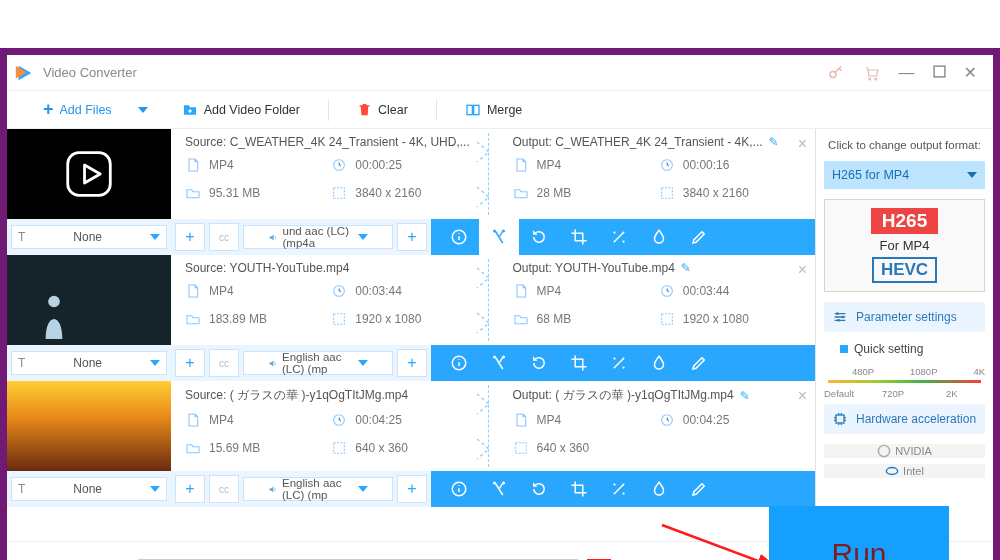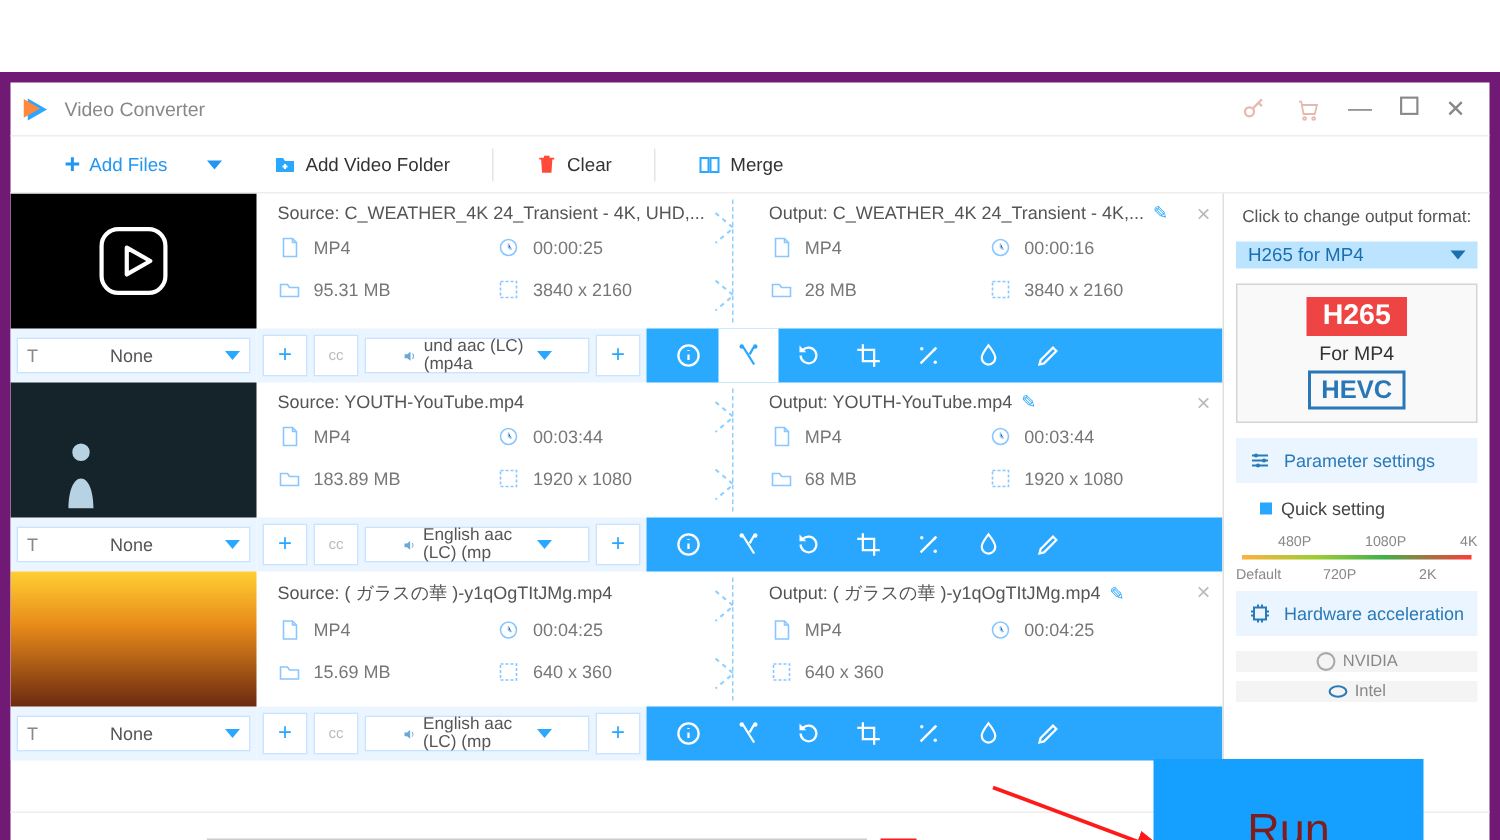--- a/index.html
+++ b/index.html
@@ -60,21 +60,21 @@
 .audio-sel { flex: 1; background: #fff; border: 1px solid #c9e4ff; height: 24px; display: flex; align-items: center; padding: 0 24px; font-size: 11.5px; color: #555; gap:4px; }
 .rb-tools { flex: 1; background: #29a7ff; display: flex; align-items: center; padding: 0 8px; gap: 0; }
 .rb-tools.sel { background: #2aaaff; }
 .tool { width: 40px; height: 36px; display: flex; align-items: center; justify-content: center; color: #fff; cursor: pointer; }
 .tool.split { background: #fff; color: #29a7ff; border-radius:0; }
 .tool svg { width: 18px; height: 18px; }
 .rb-mid { width: 260px; background: #eaf5ff; display: flex; align-items: center; padding: 0 4px; gap: 4px; }
 
 
 .sb-label { font-size: 11.5px; color: #555; text-align: center; }
-.fmt-bar { background: #bde4ff; height: 18px; display: flex; align-items: center; justify-content: space-between; padding: 0 8px; font-size: 12.5px; color: #1a6fb0; cursor:pointer; }
+.fmt-bar { background: #bde4ff; height: 28px; display: flex; align-items: center; justify-content: space-between; padding: 0 8px; font-size: 12.5px; color: #1a6fb0; cursor:pointer; }
 .fmt-card { border: 1px solid #d5d5d5; background: #f9f9f9; padding: 8px; display: flex; flex-direction: column; align-items: center; gap: 4px; }
 .fmt-top { background: #ef4444; color: #fff; font-size: 19px; font-weight: 600; padding: 2px 11px; }
 .fmt-mid { font-size: 13px; color: #333; }
 .fmt-bot { border: 2px solid #2a77b8; color: #2a77b8; font-size: 17px; font-weight: 600; padding: 1px 7px; }
 .sb-btn { background: #eaf5ff; height: 30px; display: flex; align-items: center; gap: 8px; padding: 0 8px; font-size: 12px; color: #2a7ab8; cursor:pointer; }
 .sb-btn svg { width: 16px; height: 16px; }
 .quick-head { display: flex; align-items: center; gap: 6px; font-size: 12px; color: #444; padding-left: 16px; }
 .quick-head .dot { width:8px; height:8px; background:#29a7ff; }
 .quick-scale { position: relative; height: 28px; }
 .quick-scale .bar { position:absolute; top:14px; left:4px; right:4px; height:3px; background: linear-gradient(to right, #ffb13b 0%, #9acd32 33%, #42b04a 62%, #ff3a3a 100%); }

